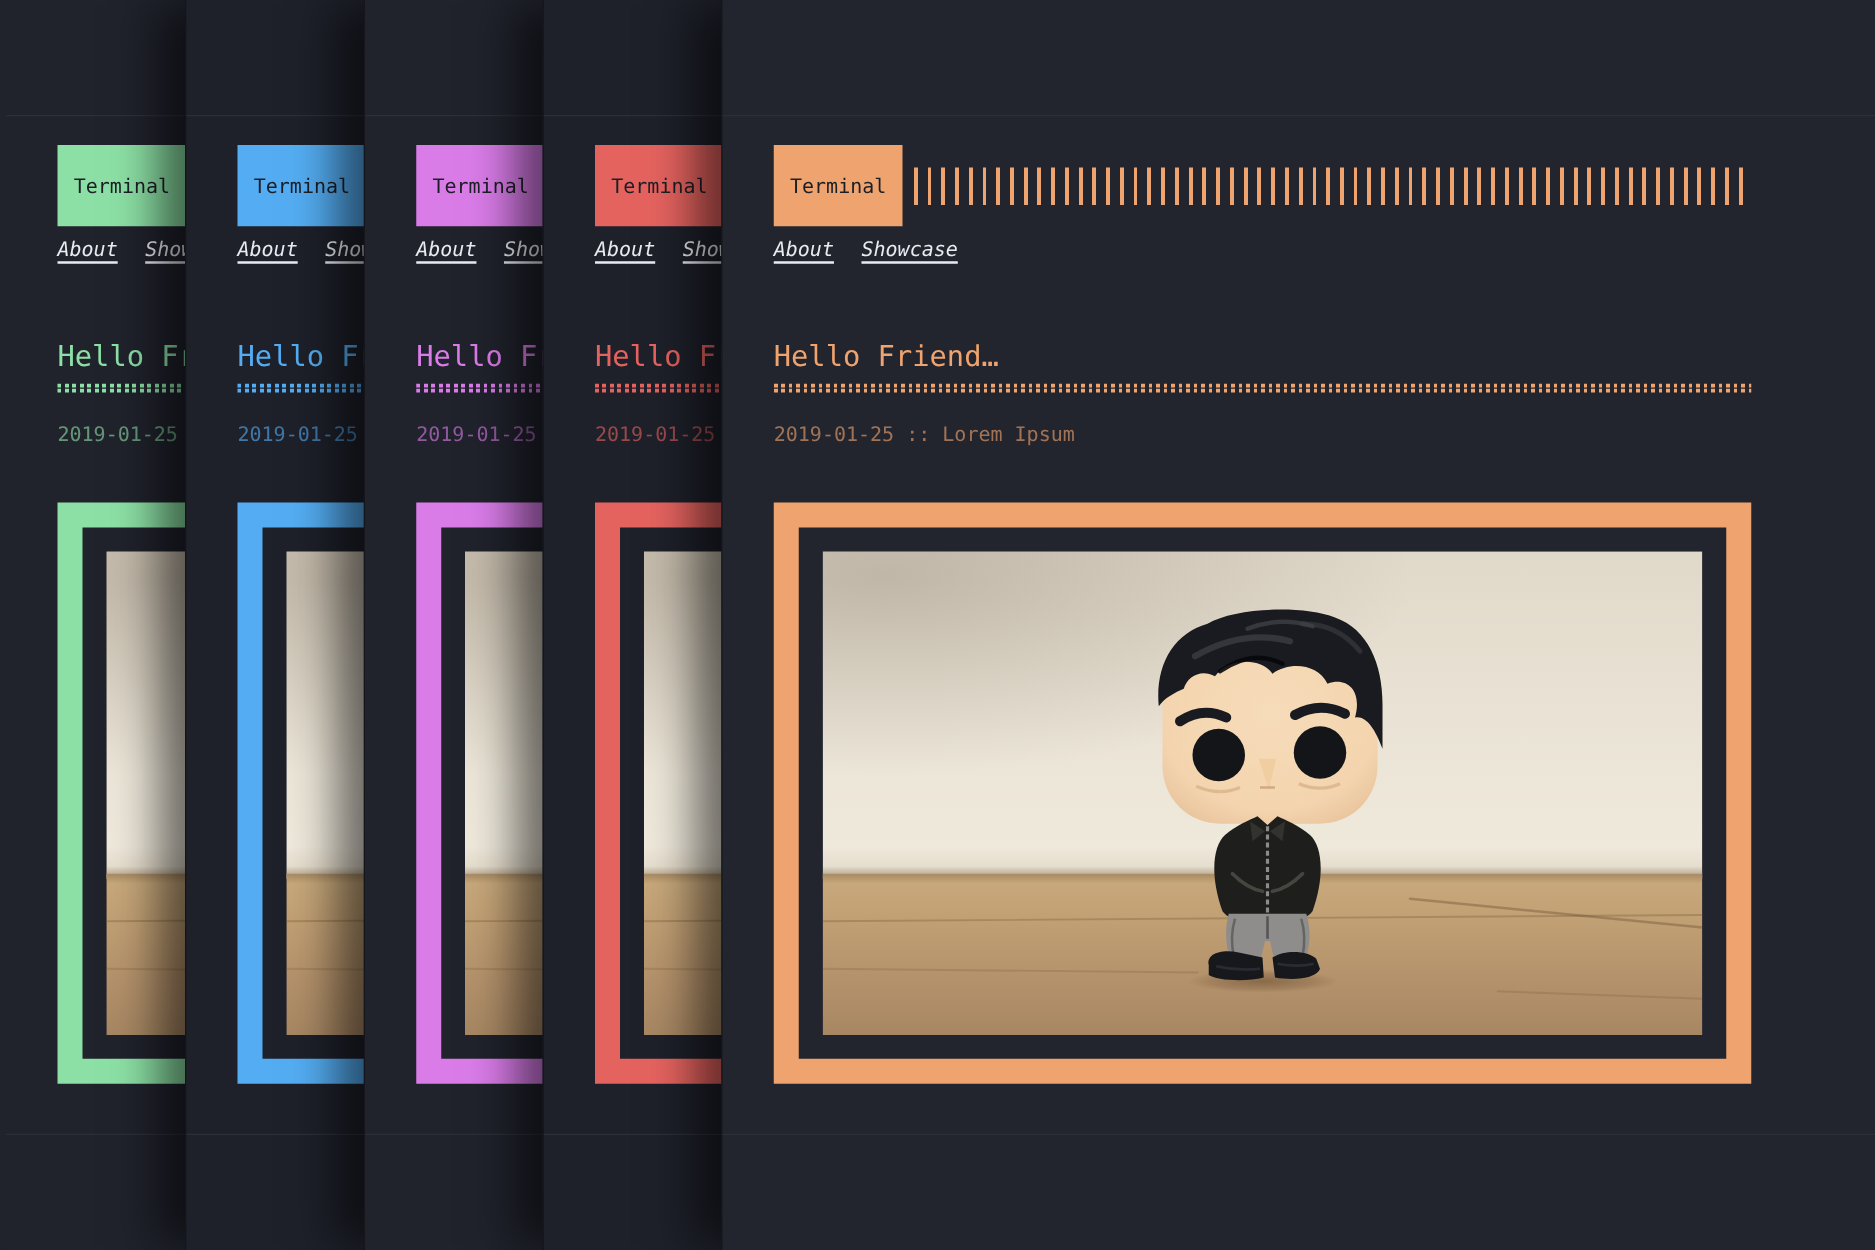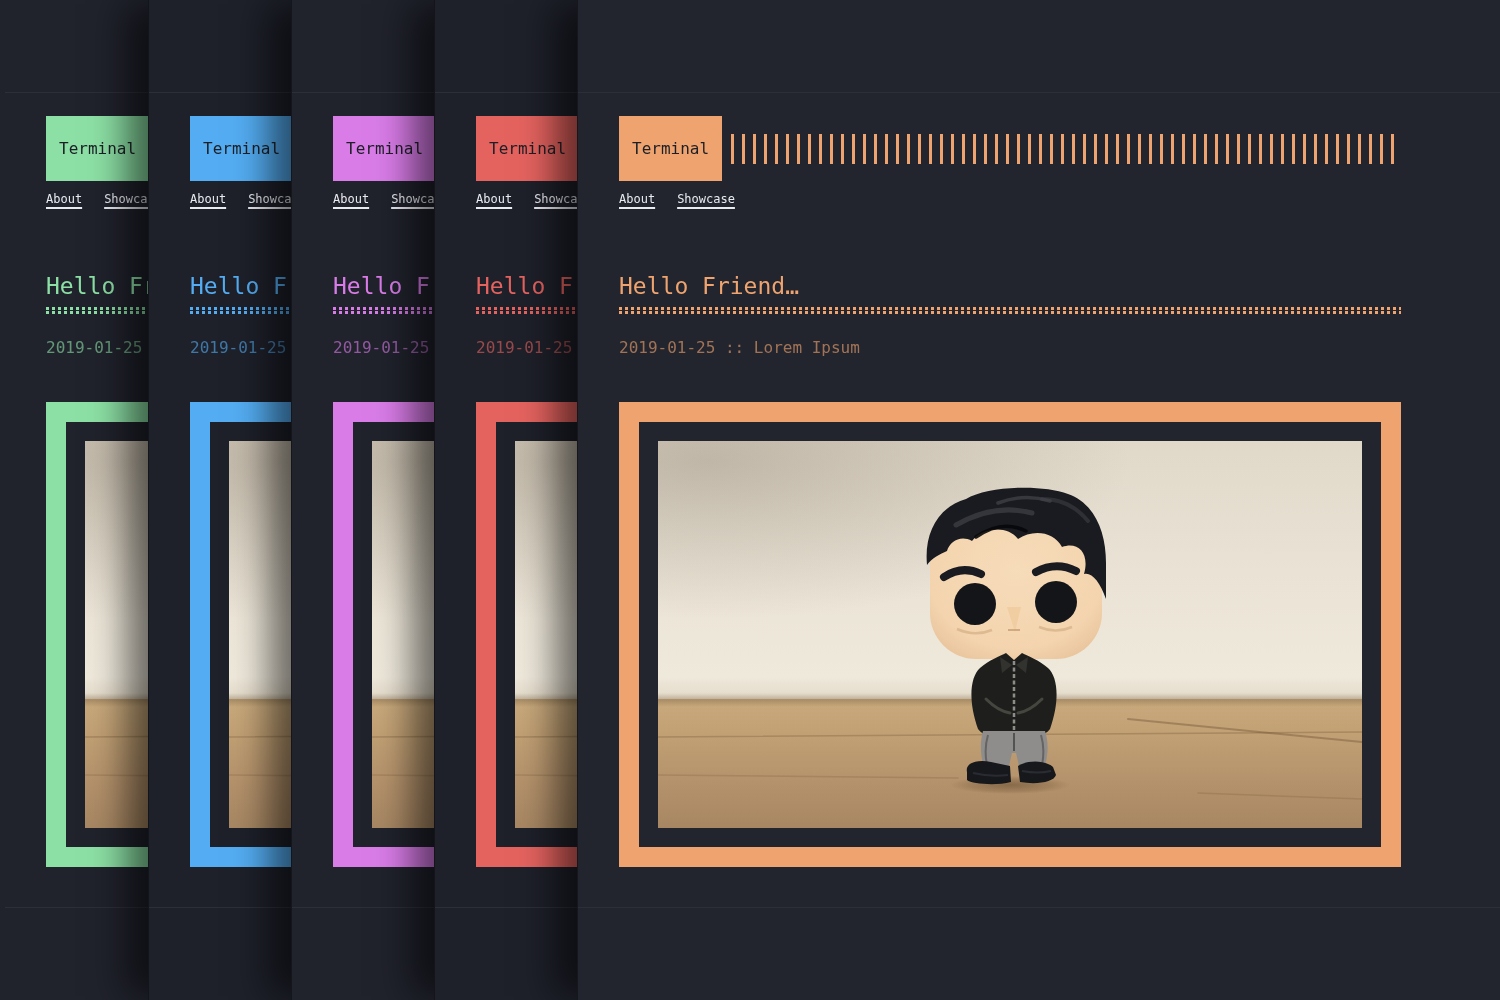--- a/index.html
+++ b/index.html
@@ -38,23 +38,23 @@
     font-size:16px;line-height:33px;height:33px;padding:16px 13px;
     white-space:nowrap;flex:0 0 auto;
   }
   .bars{
     flex:1 1 auto;height:30px;margin-left:9px;
     background:repeating-linear-gradient(to right,var(--accent) 0 3px,transparent 3px 11px);
   }
 
   .menu{display:flex;gap:22px;margin-top:25px;}
   .menu a{
-    color:var(--menu-color,#e9ebf1);font-size:12px;line-height:19px;
+    color:var(--menu-color,#e9ebf1);font-size:16px;line-height:19px;
     text-decoration:underline;text-underline-offset:4px;text-decoration-thickness:1.5px;
-    cursor:pointer;white-space:nowrap;
+    cursor:pointer;white-space:nowrap;font-style:italic;
   }
 
   .post-title{
     margin:66px 0 0 0;font-weight:normal;
     color:var(--accent);font-size:23px;line-height:23px;white-space:nowrap;
   }
   .dots{
     margin-top:9px;height:7px;width:100%;
     background-image:
       repeating-linear-gradient(to right,var(--accent) 0 3px,transparent 3px 6px),

